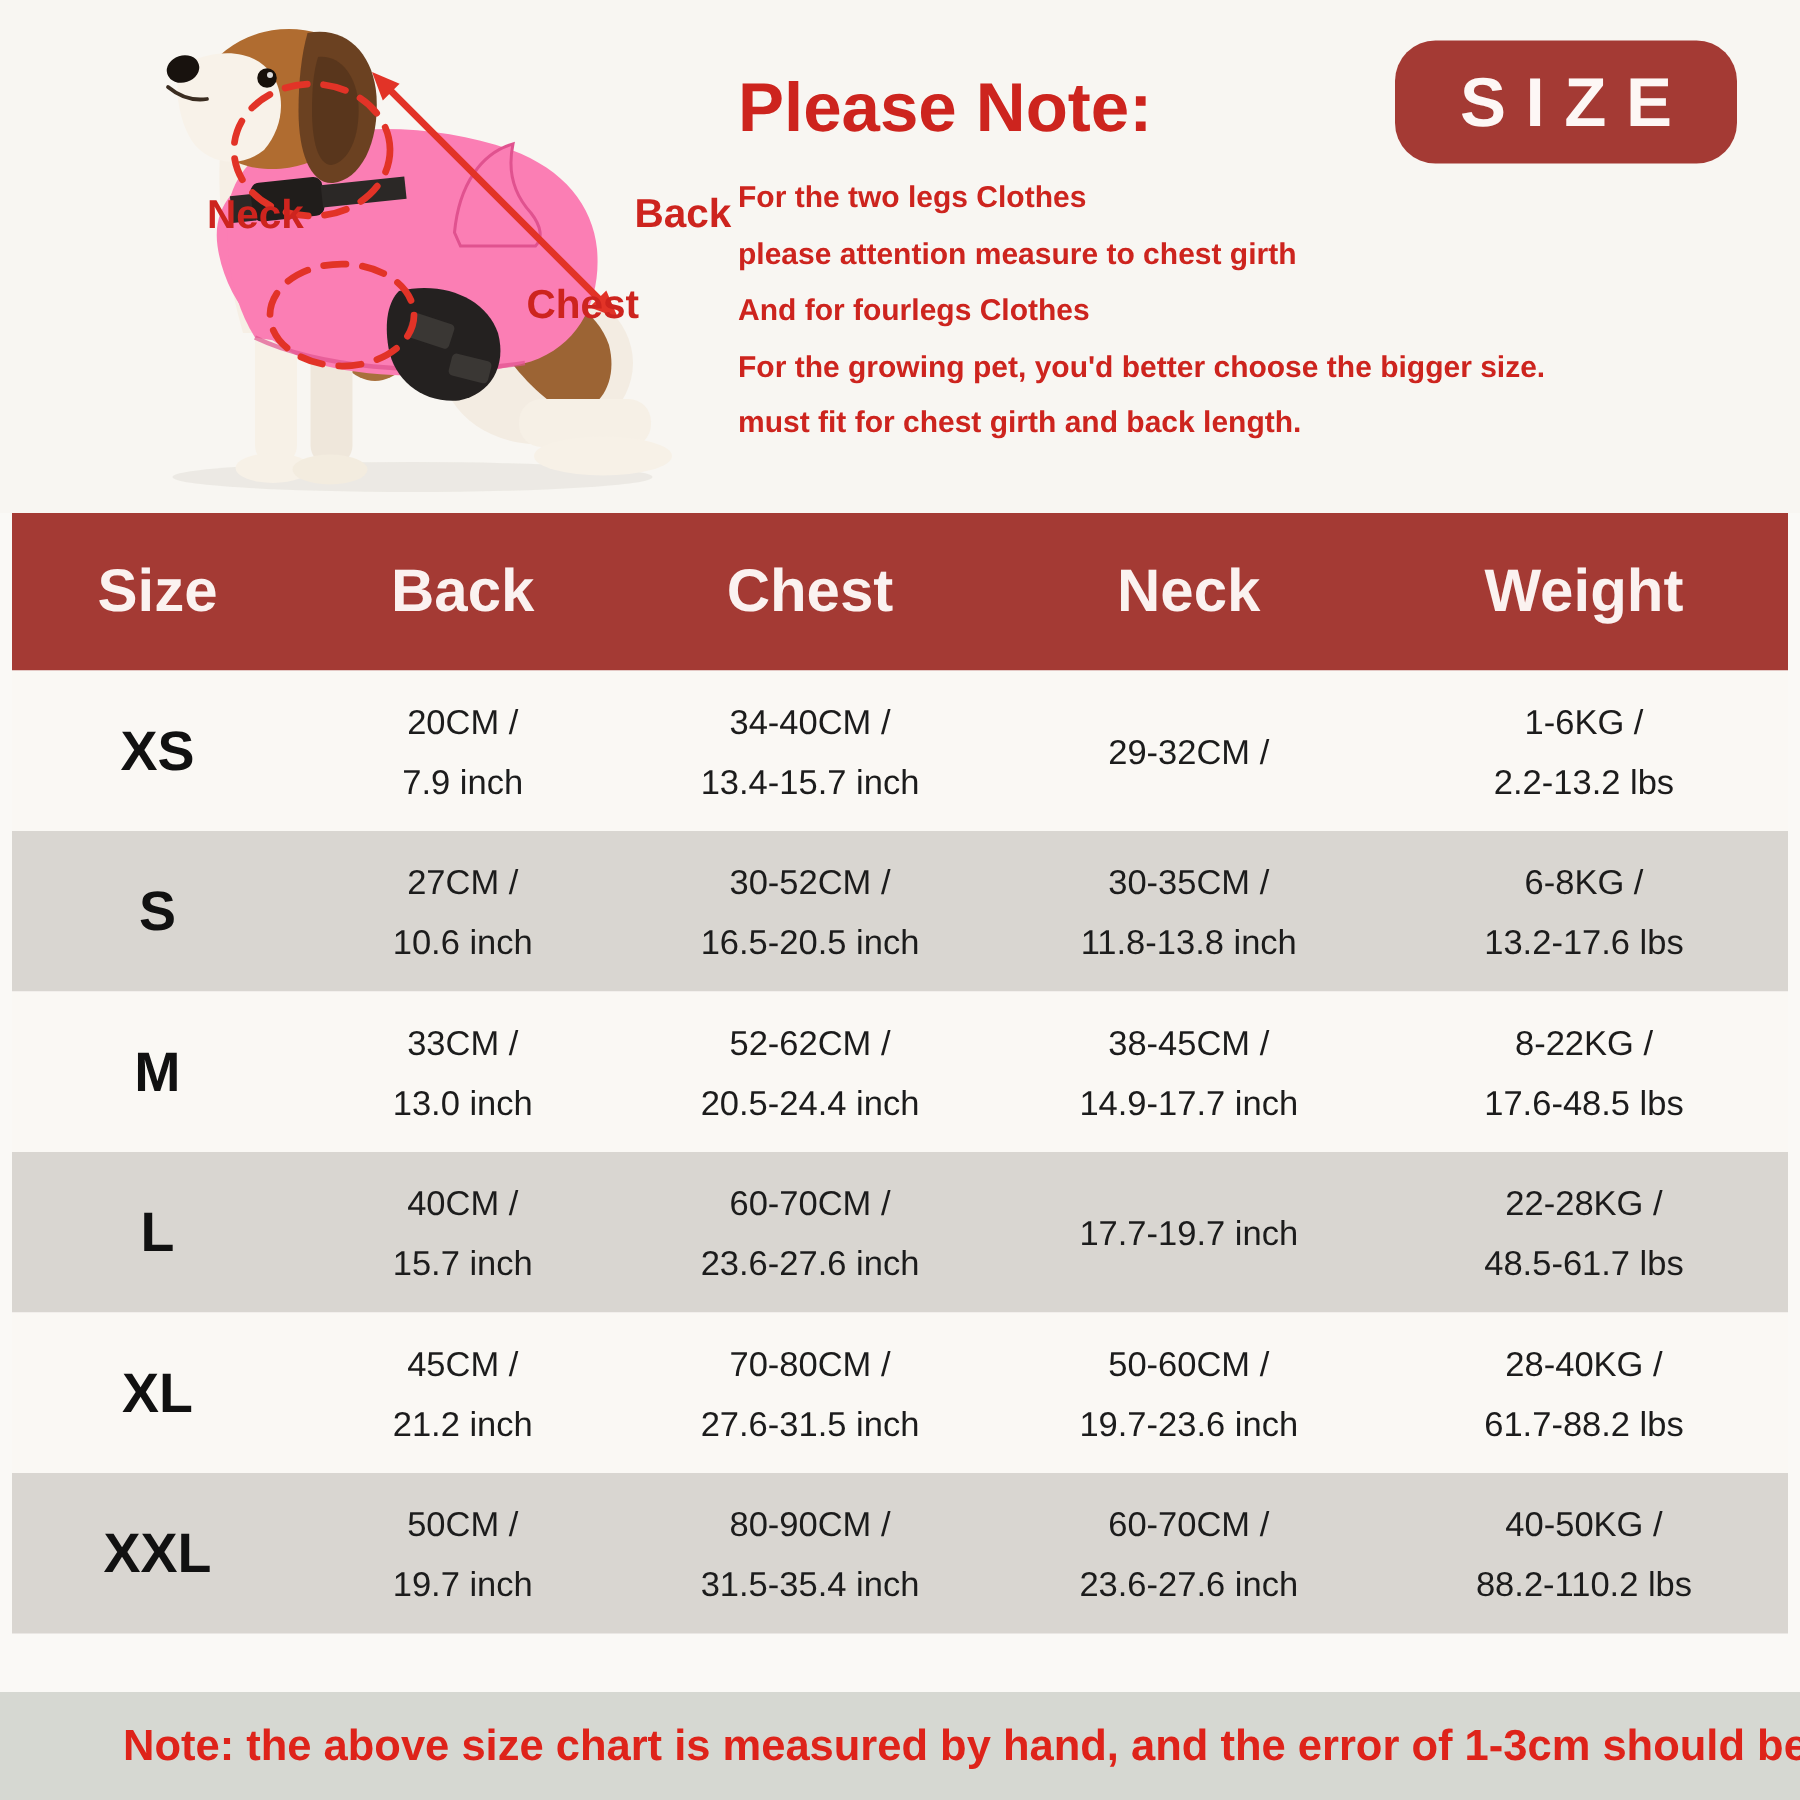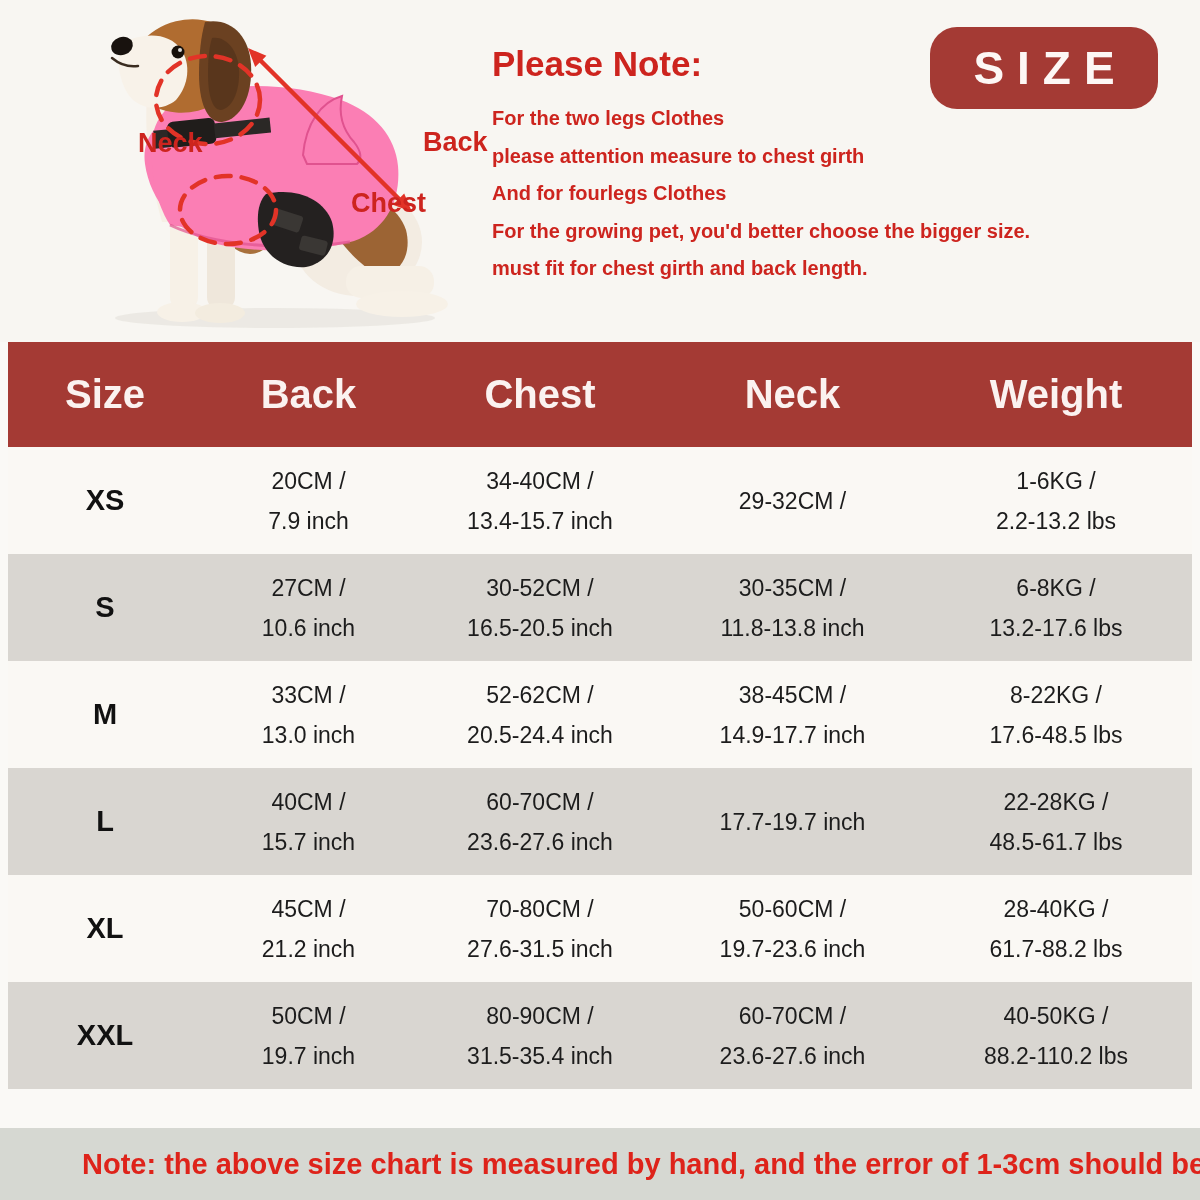--- a/index.html
+++ b/index.html
@@ -44,21 +44,21 @@
   .label-back  { left: 373px; top: 125px; }
   .label-chest { left: 301px; top: 186px; }
 
   .note-block {
     position: absolute;
     left: 492px; top: 44px;
     width: 640px;
   }
   .note-heading {
     color: var(--note-red);
-    font-size: 35px;
+    font-size: 46px;
     font-weight: bold;
     margin-bottom: 16px;
   }
   .note-line {
     color: var(--note-red);
     font-size: 20px;
     font-weight: bold;
     line-height: 37.5px;
     white-space: nowrap;
   }
@@ -98,21 +98,21 @@
     text-align: center;
     color: #fbf2f0;
     font-size: 40px;
     font-weight: bold;
   }
   .trow { height: 107px; }
   .row-light { background: var(--row-light); }
   .row-gray  { background: var(--row-gray); }
   .cell { text-align: center; color: #1c1c1c; }
   .size-cell {
-    font-size: 29px;
+    font-size: 37px;
     font-weight: bold;
     color: #111;
   }
   .cell .line {
     font-size: 23px;
     font-weight: 400;
     line-height: 40px;
     white-space: nowrap;
   }
 

